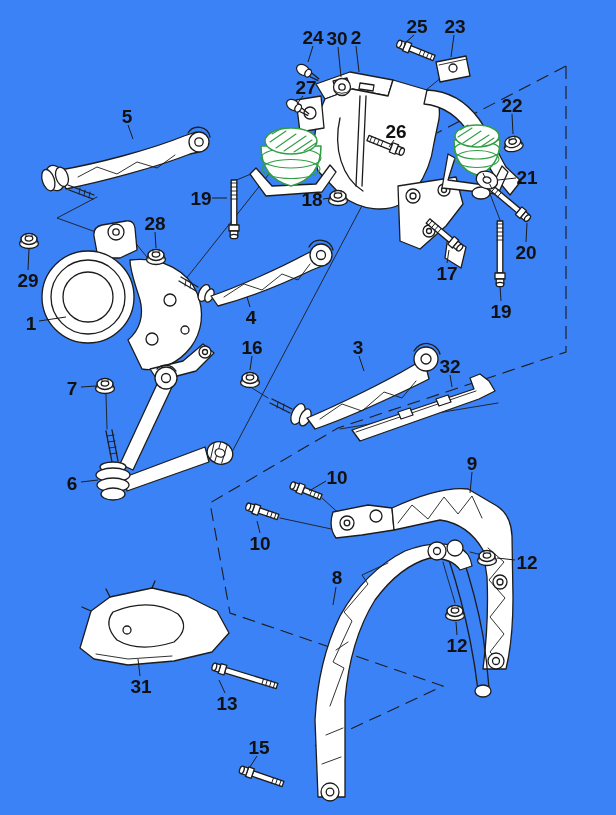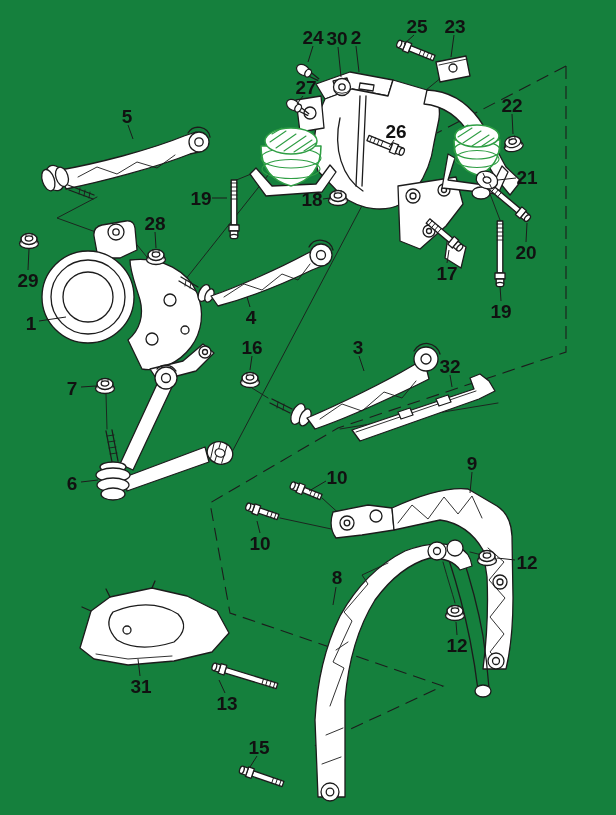--- a/index.html
+++ b/index.html
@@ -1,16 +1,16 @@
 <!DOCTYPE html>
 <html><head>
 <meta charset="utf-8">
 <style>
   html,body{margin:0;padding:0;background:#ffffff;}
-  .stage{position:relative;width:616px;height:815px;background:#15803d;overflow:hidden;
+  .stage{position:relative;width:616px;height:815px;background:#3b82f6;overflow:hidden;
          font-family:"Liberation Sans", sans-serif;}
   svg{display:block;}
   .ln  {fill:none;stroke:#1c1c1c;stroke-width:1.3;stroke-linecap:round;stroke-linejoin:round;}
   .fw  {fill:#ffffff;stroke:#1c1c1c;stroke-width:1.3;stroke-linecap:round;stroke-linejoin:round;}
   .thin{fill:none;stroke:#1c1c1c;stroke-width:0.9;stroke-linecap:round;stroke-linejoin:round;}
   .dash{fill:none;stroke:#1c1c1c;stroke-width:1.1;stroke-dasharray:13 7;}
   .grn {fill:#ffffff;stroke:#2f9e44;stroke-width:1.5;stroke-linejoin:round;}
   .grnln{fill:none;stroke:#2f9e44;stroke-width:1.1;stroke-linecap:round;}
   .leader{fill:none;stroke:#1c1c1c;stroke-width:1;}
   .part-num{font-family:"Liberation Sans", sans-serif;font-size:19px;font-weight:700;

